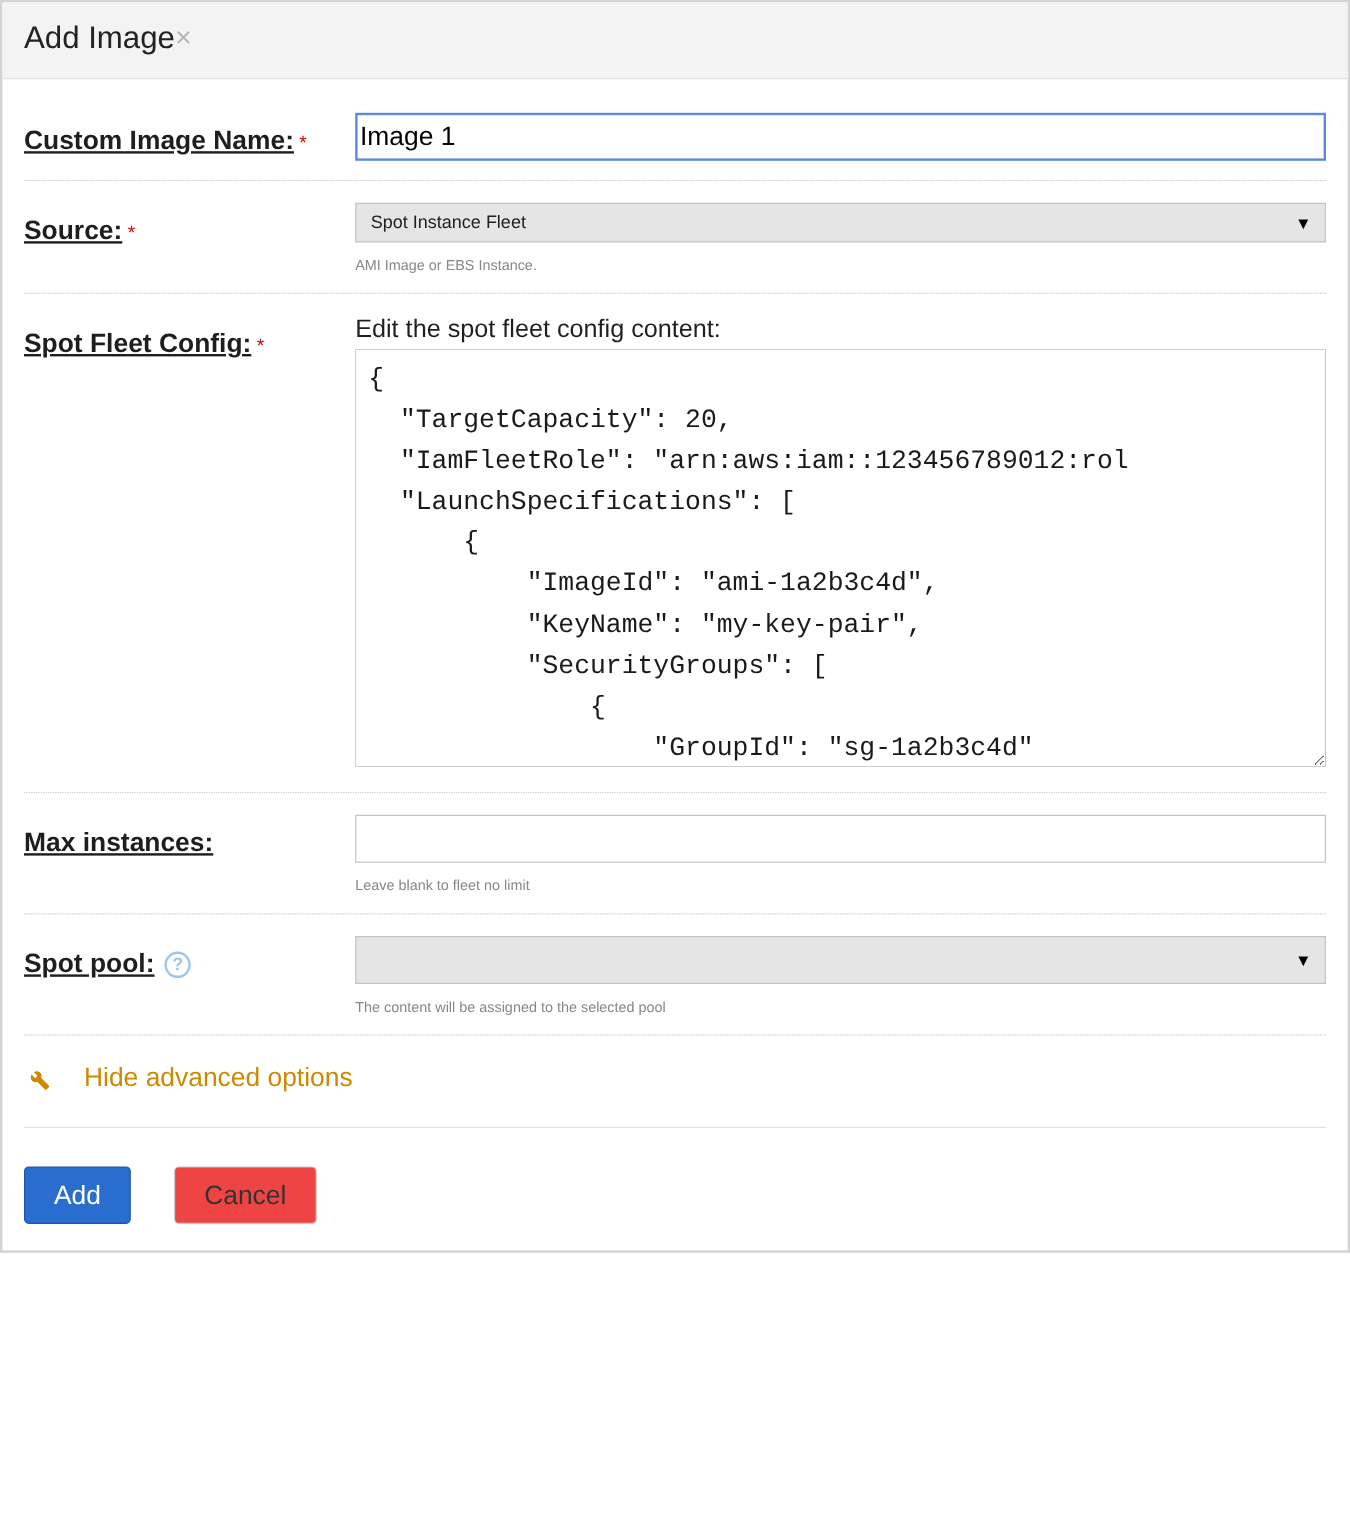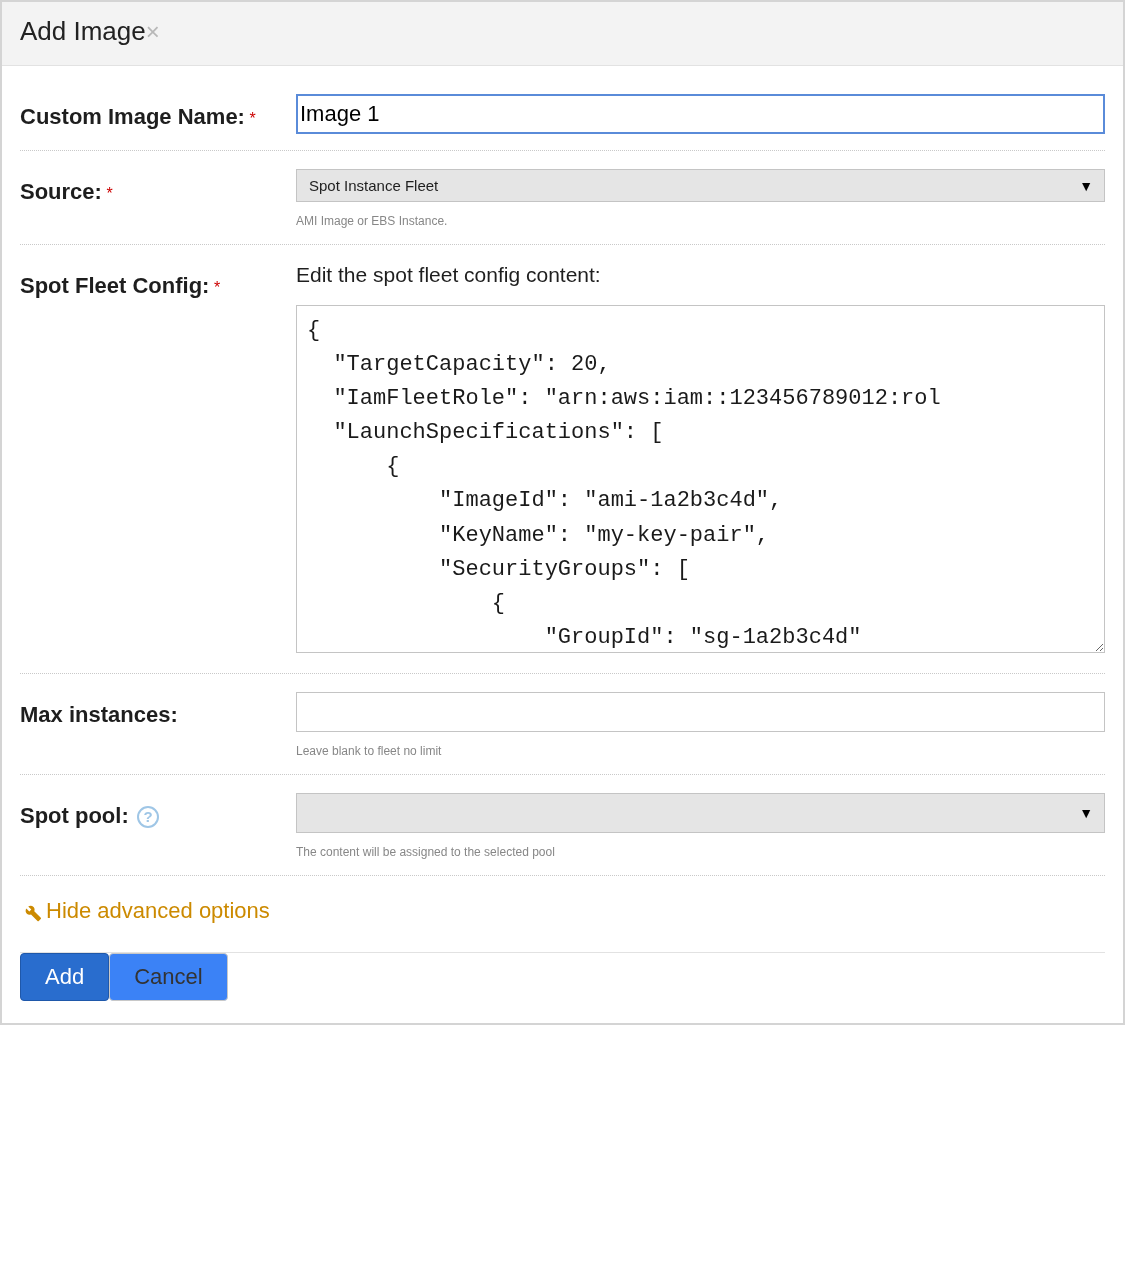--- a/index.html
+++ b/index.html
@@ -42,20 +42,21 @@
   .form-label-col {
     width:276px;
     flex:0 0 276px;
     padding-top:6px;
   }
   .form-label {
     font-size:22px;
     font-weight:700;
     color:#1e1e1e;
     line-height:1.5;
+    text-decoration:underline;
   }
   .req { color:#cc0000; font-weight:400; }
   .form-input-col {
     flex:1;
   }
   .text-input {
     width:100%;
     font-size:22px;
     padding:5px 2px;
     border:2px solid #5a8bd9;
@@ -89,21 +90,21 @@
     color:#000;
   }
   .helper-text {
     font-size:12px;
     color:#878787;
     margin-top:12px;
   }
   .config-hint {
     font-size:21px;
     color:#1f1f1f;
-    margin-bottom:18px;
+    margin-bottom:4px;
   }
   .textarea {
     width:100%;
     height:348px;
     font-family: ui-monospace, "Courier New", monospace;
     font-size:22px;
     line-height:1.55;
     padding:8px 10px;
     border:1px solid #c4c4c4;
     resize:both;
@@ -141,43 +142,44 @@
     display:flex;
     align-items:center;
     gap:10px;
   }
   .advanced-link {
     color:#cc8a00;
     font-size:22px;
     text-decoration:none;
     display:flex;
     align-items:center;
-    gap:4px;
+    gap:28px;
   }
   .wrench-icon { width:22px; height:22px; fill:#cc8a00; }
   .dialog-footer {
-    padding:0 0 22px 0;
+    padding:32px 0 22px 0;
     border-top:1px solid #e2e2e2;
     margin:0 18px;
     display:flex;
+    gap:36px;
   }
   .btn {
     font-size:22px;
     padding:10px 24px;
     border-radius:4px;
     border:1px solid transparent;
     font-family:inherit;
   }
   .btn-primary {
     background:#296dce;
     color:#fff;
     border-color:#1f58aa;
   }
   .btn-default {
-    background:#3b82f6;
+    background:#ef4444;
     color:#333;
     border:1px solid #c8c8c8;
   }
   
   .form-row.first { padding-top:6px; }
 
   
   .textarea::-webkit-scrollbar { width:20px; height:20px; }
   .textarea::-webkit-scrollbar-track { background:#f1f1f1; }
   .textarea::-webkit-scrollbar-thumb { background:#bdbdbd; }

